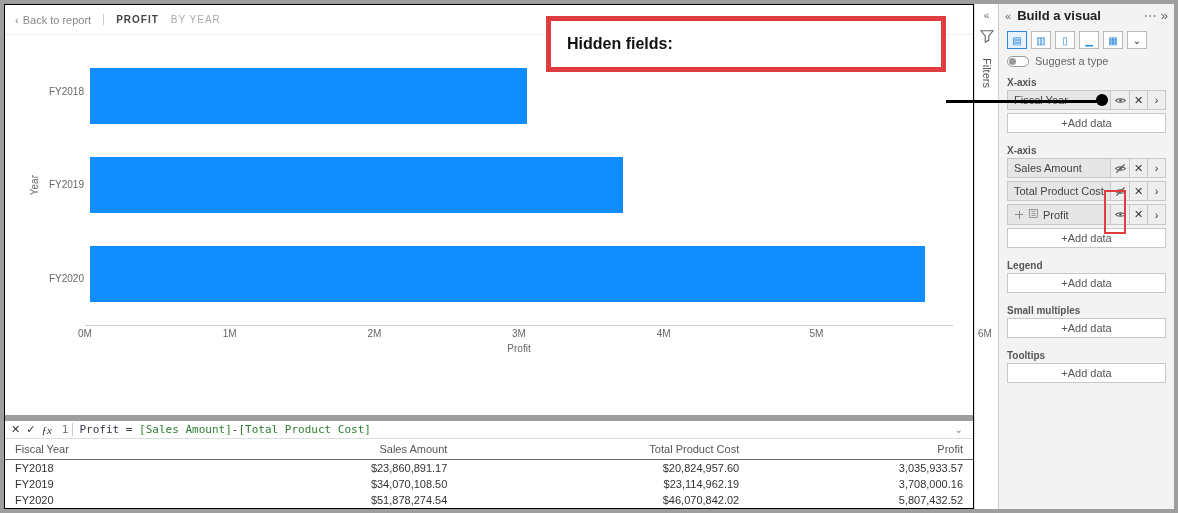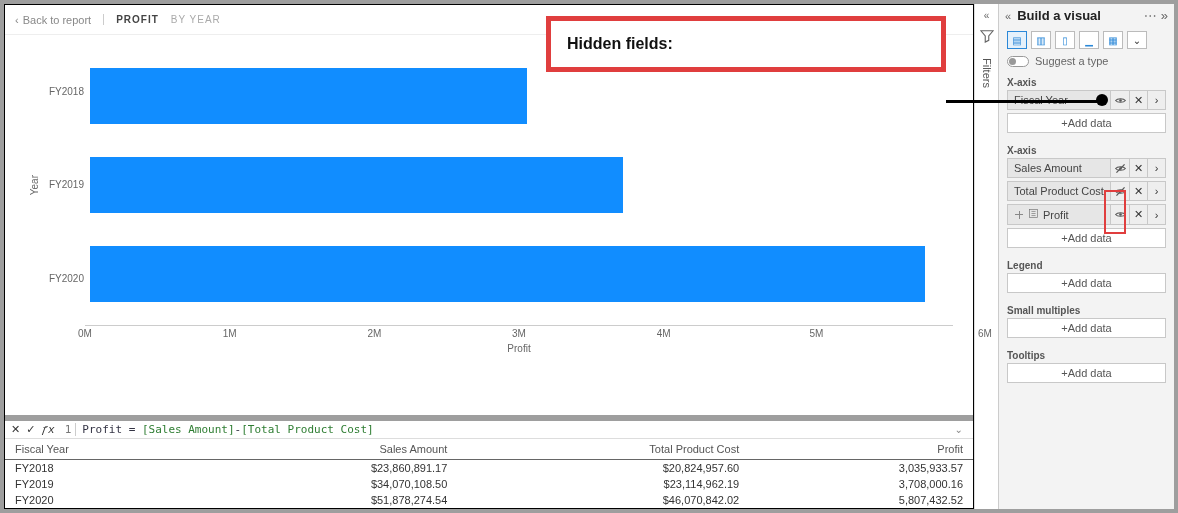--- a/index.html
+++ b/index.html
@@ -109,21 +109,21 @@
   }
   .formula-bar {
     display: flex;
     align-items: center;
     gap: 6px;
     padding: 2px 6px;
     font-size: 11px;
     border-bottom: 1px solid #ddd;
     position:relative;
   }
-  .formula-bar .fx { font-style: italic; font-family: Liberation Mono, monospace; }
+  .formula-bar .fx { font-style: italic; font-family: Liberation Serif, serif; }
   .formula-bar .num {
     color:#777; font-family:Consolas,monospace; font-size:11px;
     border-right:1px solid #ccc; padding:0 4px;
   }
   .formula-text { font-family: Consolas, monospace; color:#334; }
   .formula-text .col { color:#2e7d32; }
   .formula-chevron {
     position:absolute; right:10px; top:3px; color:#888; font-size:10px;
   }
   table.matrix {

